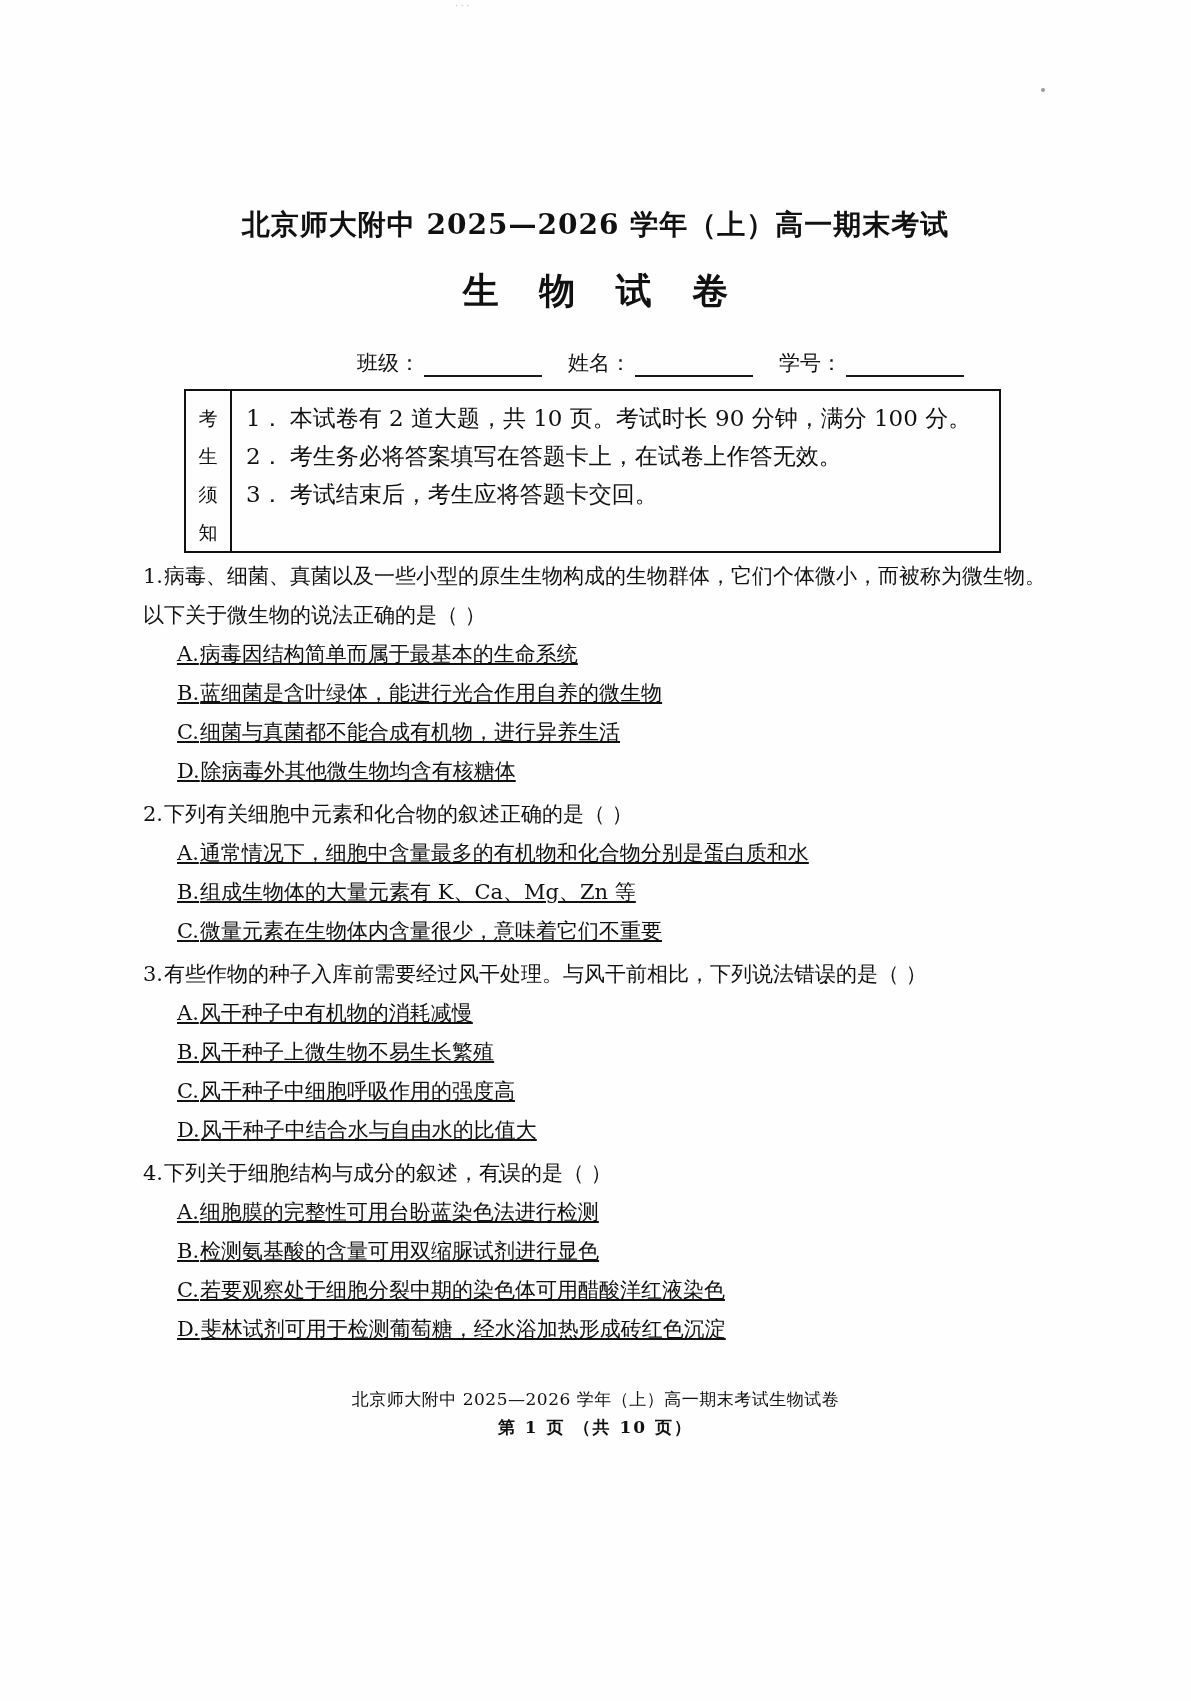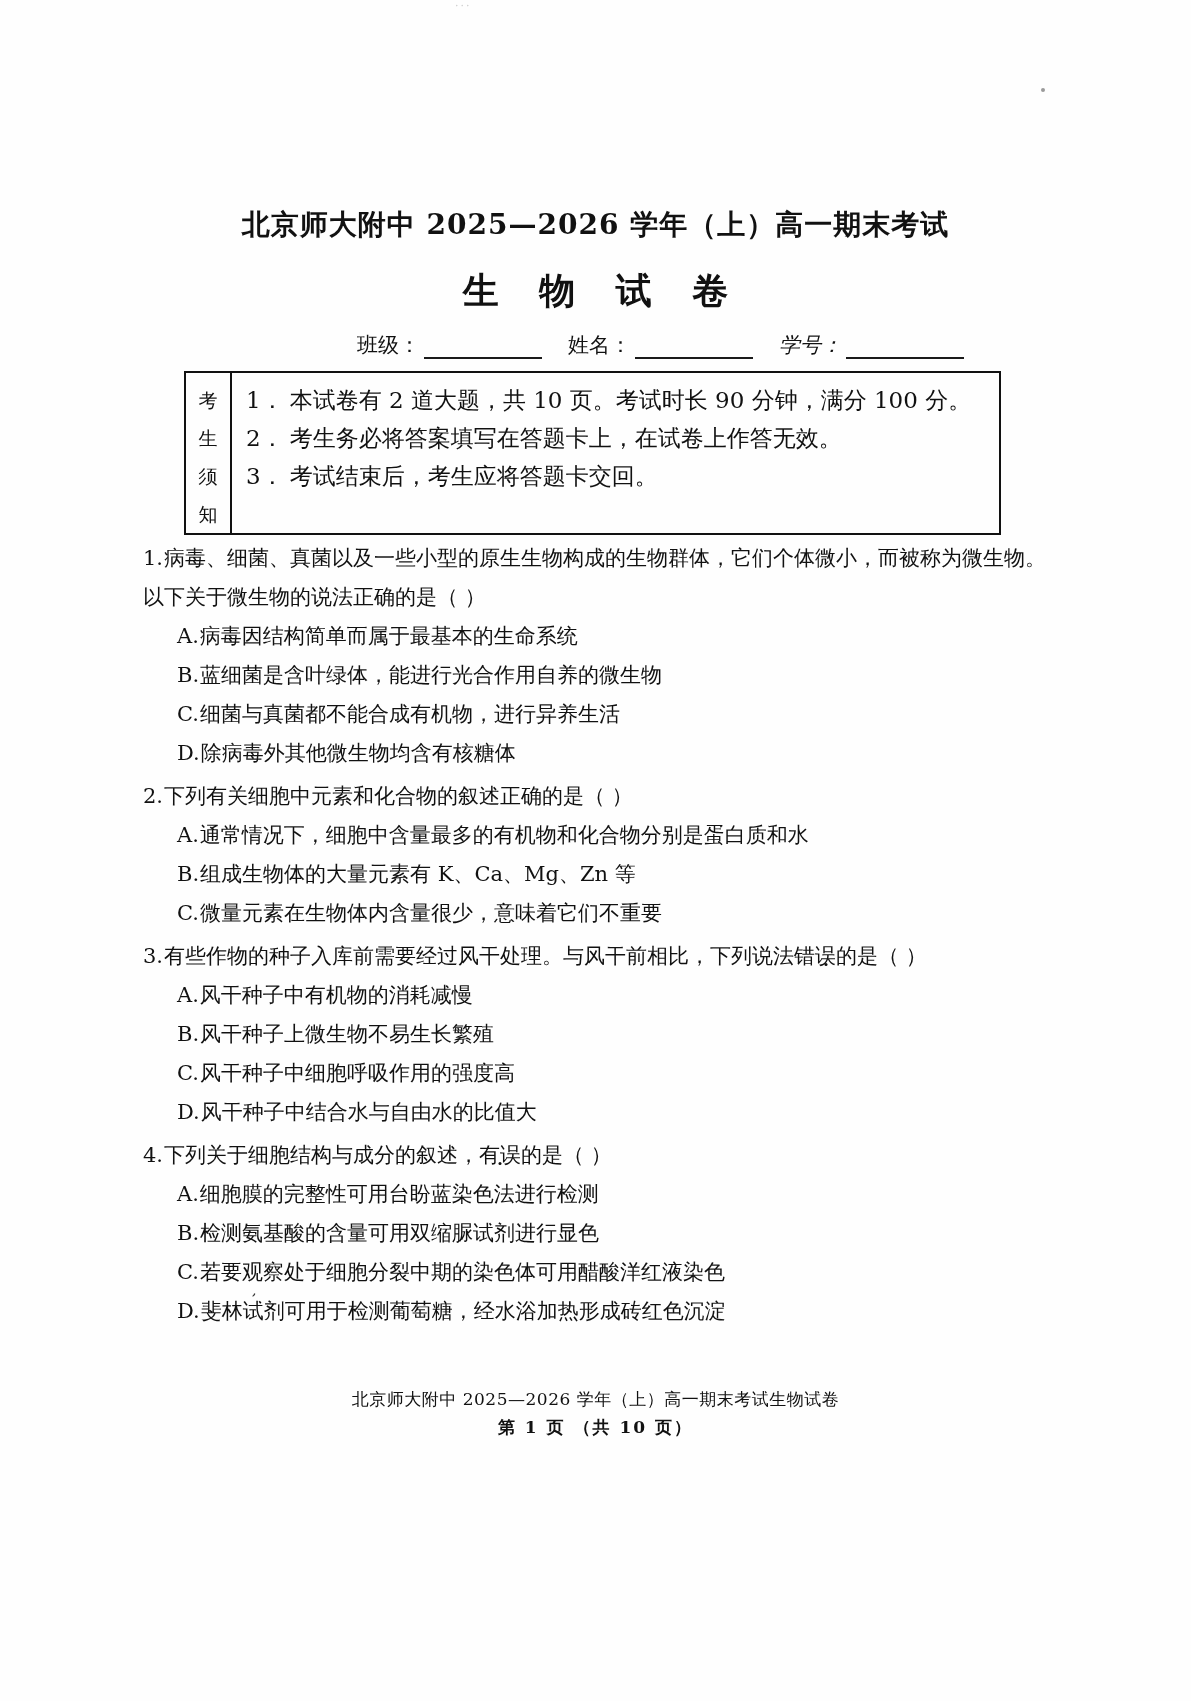--- a/index.html
+++ b/index.html
@@ -78,22 +78,23 @@
     display: flex;
     justify-content: center;
     align-items: flex-end;
     gap: 0px;
     padding-left: 130px;
   }
   .idfield {
     display: inline-flex;
     align-items: flex-end;
     margin-right: 26px;
-  }
-  .idfield:last-child { margin-right: 0; font-style: italic; }
+    margin-top: 18px;
+  }
+  .idfield:last-child { margin-right: 0; }
   .idlabel {
     font-size: 21px;
     white-space: nowrap;
   }
   .idblank {
     display: inline-block;
     width: 118px;
     border-bottom: 2px solid #1a1a1a;
     height: 20px;
     margin-left: 4px;
@@ -147,20 +148,21 @@
     line-height: 39px;
     margin-top: 4px;
     text-indent: 0;
   }
   .qstem .qnum { margin-right: 1px; }
 
   .qopt {
     font-size: 21px;
     line-height: 39px;
     padding-left: 34px;
+    text-decoration: underline;
   }
   .qopt .olabel { margin-right: 1px; }
 
   .emph {
     position: relative;
   }
   .emph::after {
     content: "";
     position: absolute;
     left: 50%;

